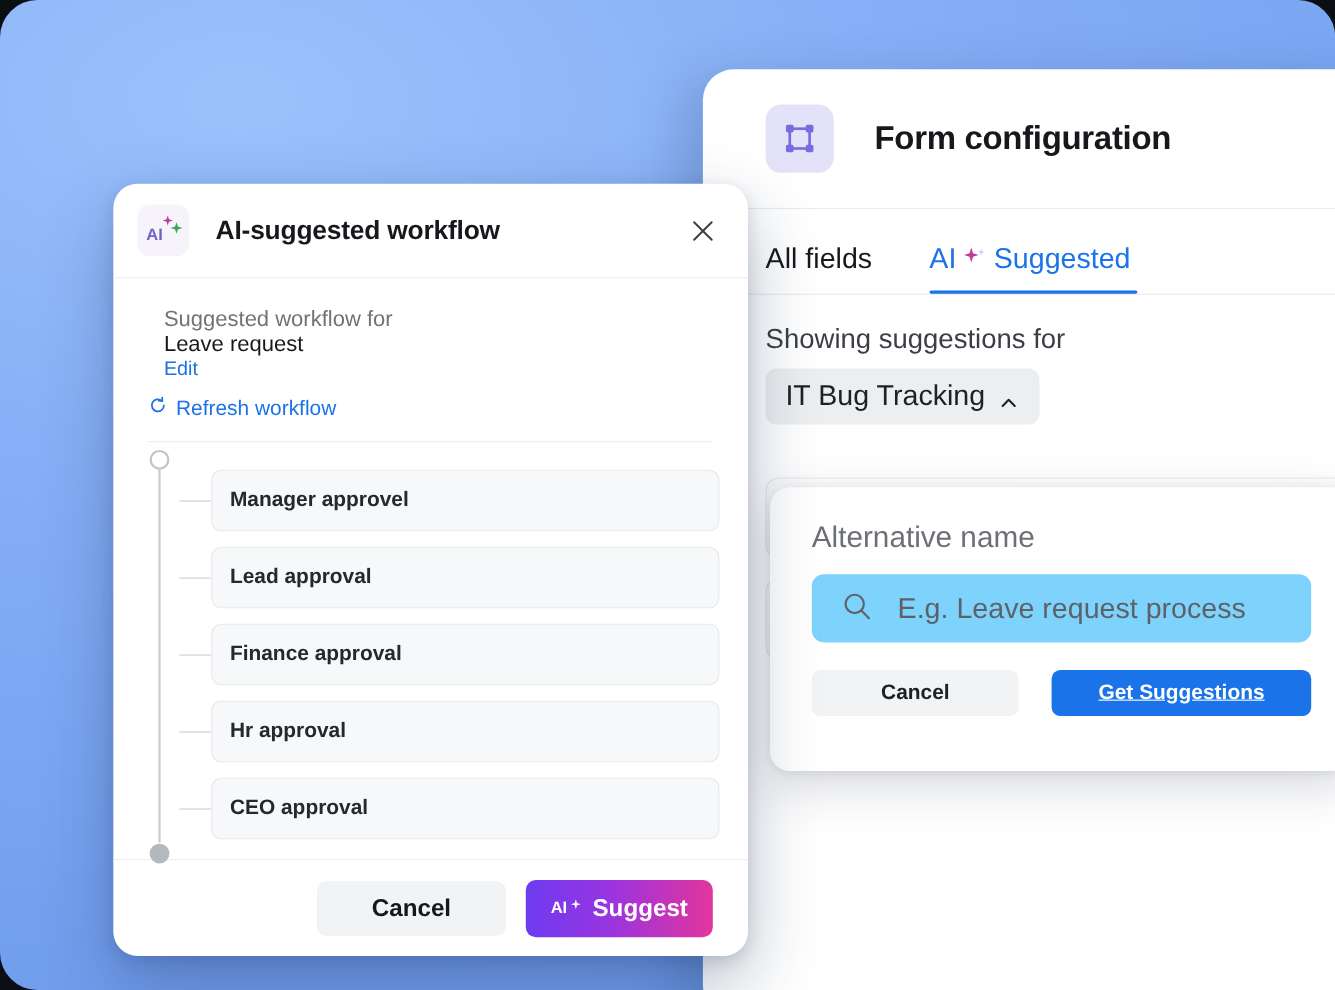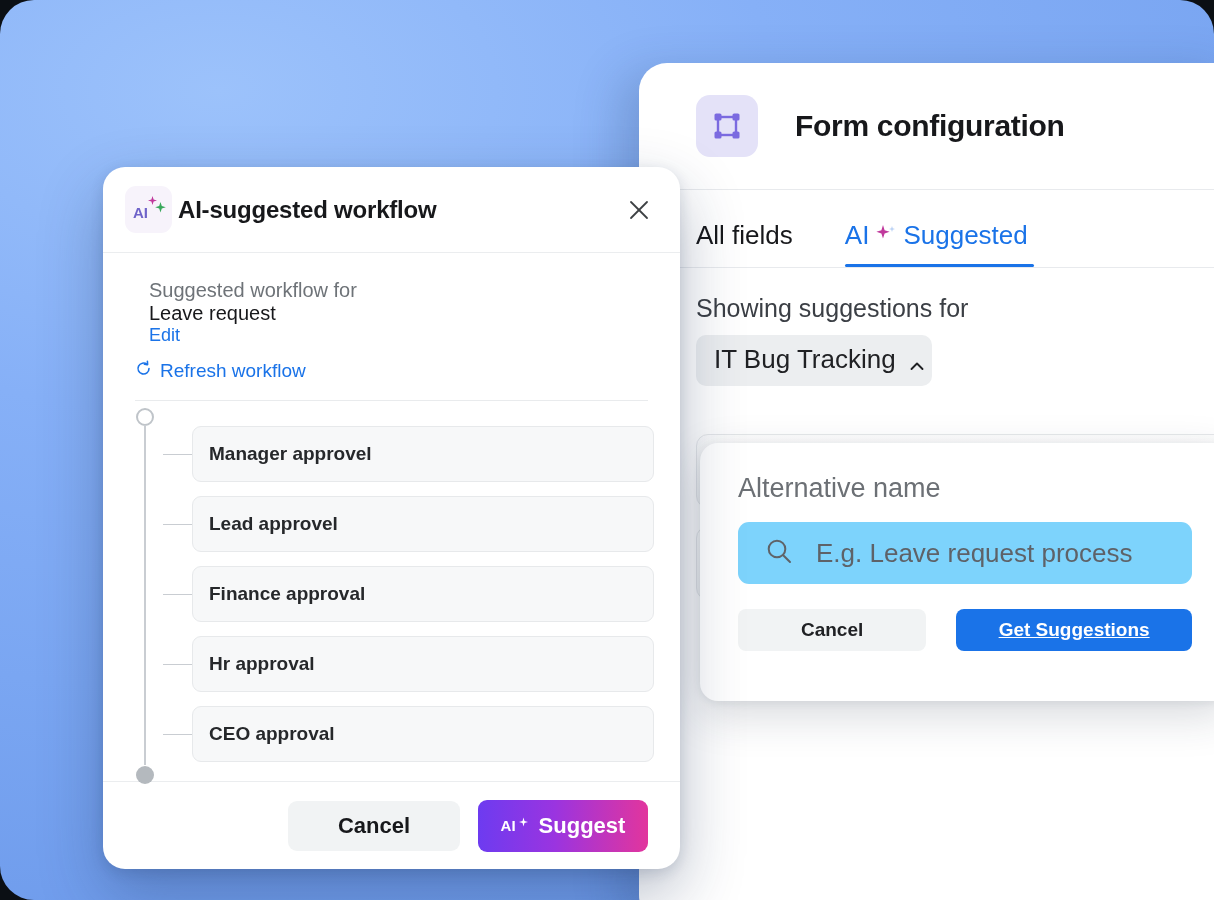--- a/index.html
+++ b/index.html
@@ -90,21 +90,21 @@
   .rp-body { padding: 26px 0 0 57px; position: relative; }
   .showing-label {
     font-size: 25px;
     color: #3b3f45;
     margin-bottom: 12px;
   }
   .chip {
     display: inline-flex; align-items: center; gap: 12px;
     background: #eceef0;
     border-radius: 10px;
-    padding: 9px 6px 11px 18px;
+    padding: 9px 19px 11px 18px;
     font-size: 26px;
     color: #202124;
     cursor: pointer;
   }
   .chev-up { display: inline-block; width: 18px; height: 18px; flex: none; }
 
   
   .field-list { margin-top: 16px; padding-right: 0; }
   .field-row {
     display: flex; align-items: center; gap: 22px;
@@ -189,21 +189,21 @@
     flex: none;
   }
   .ai-badge {
     width: 47px; height: 47px;
     border-radius: 11px;
     background: #f7f3fb;
     display: flex; align-items: center; justify-content: center;
     flex: none;
   }
   .modal-title {
-    margin-left: 6px;
+    margin-left: 24px;
     font-size: 24px;
     font-weight: 700;
     color: #17181b;
     flex: 1;
     letter-spacing: -0.2px;
   }
   .close-btn {
     width: 30px; height: 30px;
     display: flex; align-items: center; justify-content: center;
     cursor: pointer;
@@ -445,21 +445,21 @@
       <div class="tl-rail"></div>
       <div class="tl-dot-bottom"></div>
 
       <div class="tl-steps">
         <div class="tl-step">
           <div class="tl-connector"></div>
           <div class="step-box">Manager approvel</div>
         </div>
         <div class="tl-step">
           <div class="tl-connector"></div>
-          <div class="step-box">Lead approvel</div>
+          <div class="step-box">Lead approval</div>
         </div>
         <div class="tl-step">
           <div class="tl-connector"></div>
           <div class="step-box">Finance approval</div>
         </div>
         <div class="tl-step">
           <div class="tl-connector"></div>
           <div class="step-box">Hr approval</div>
         </div>
         <div class="tl-step">

